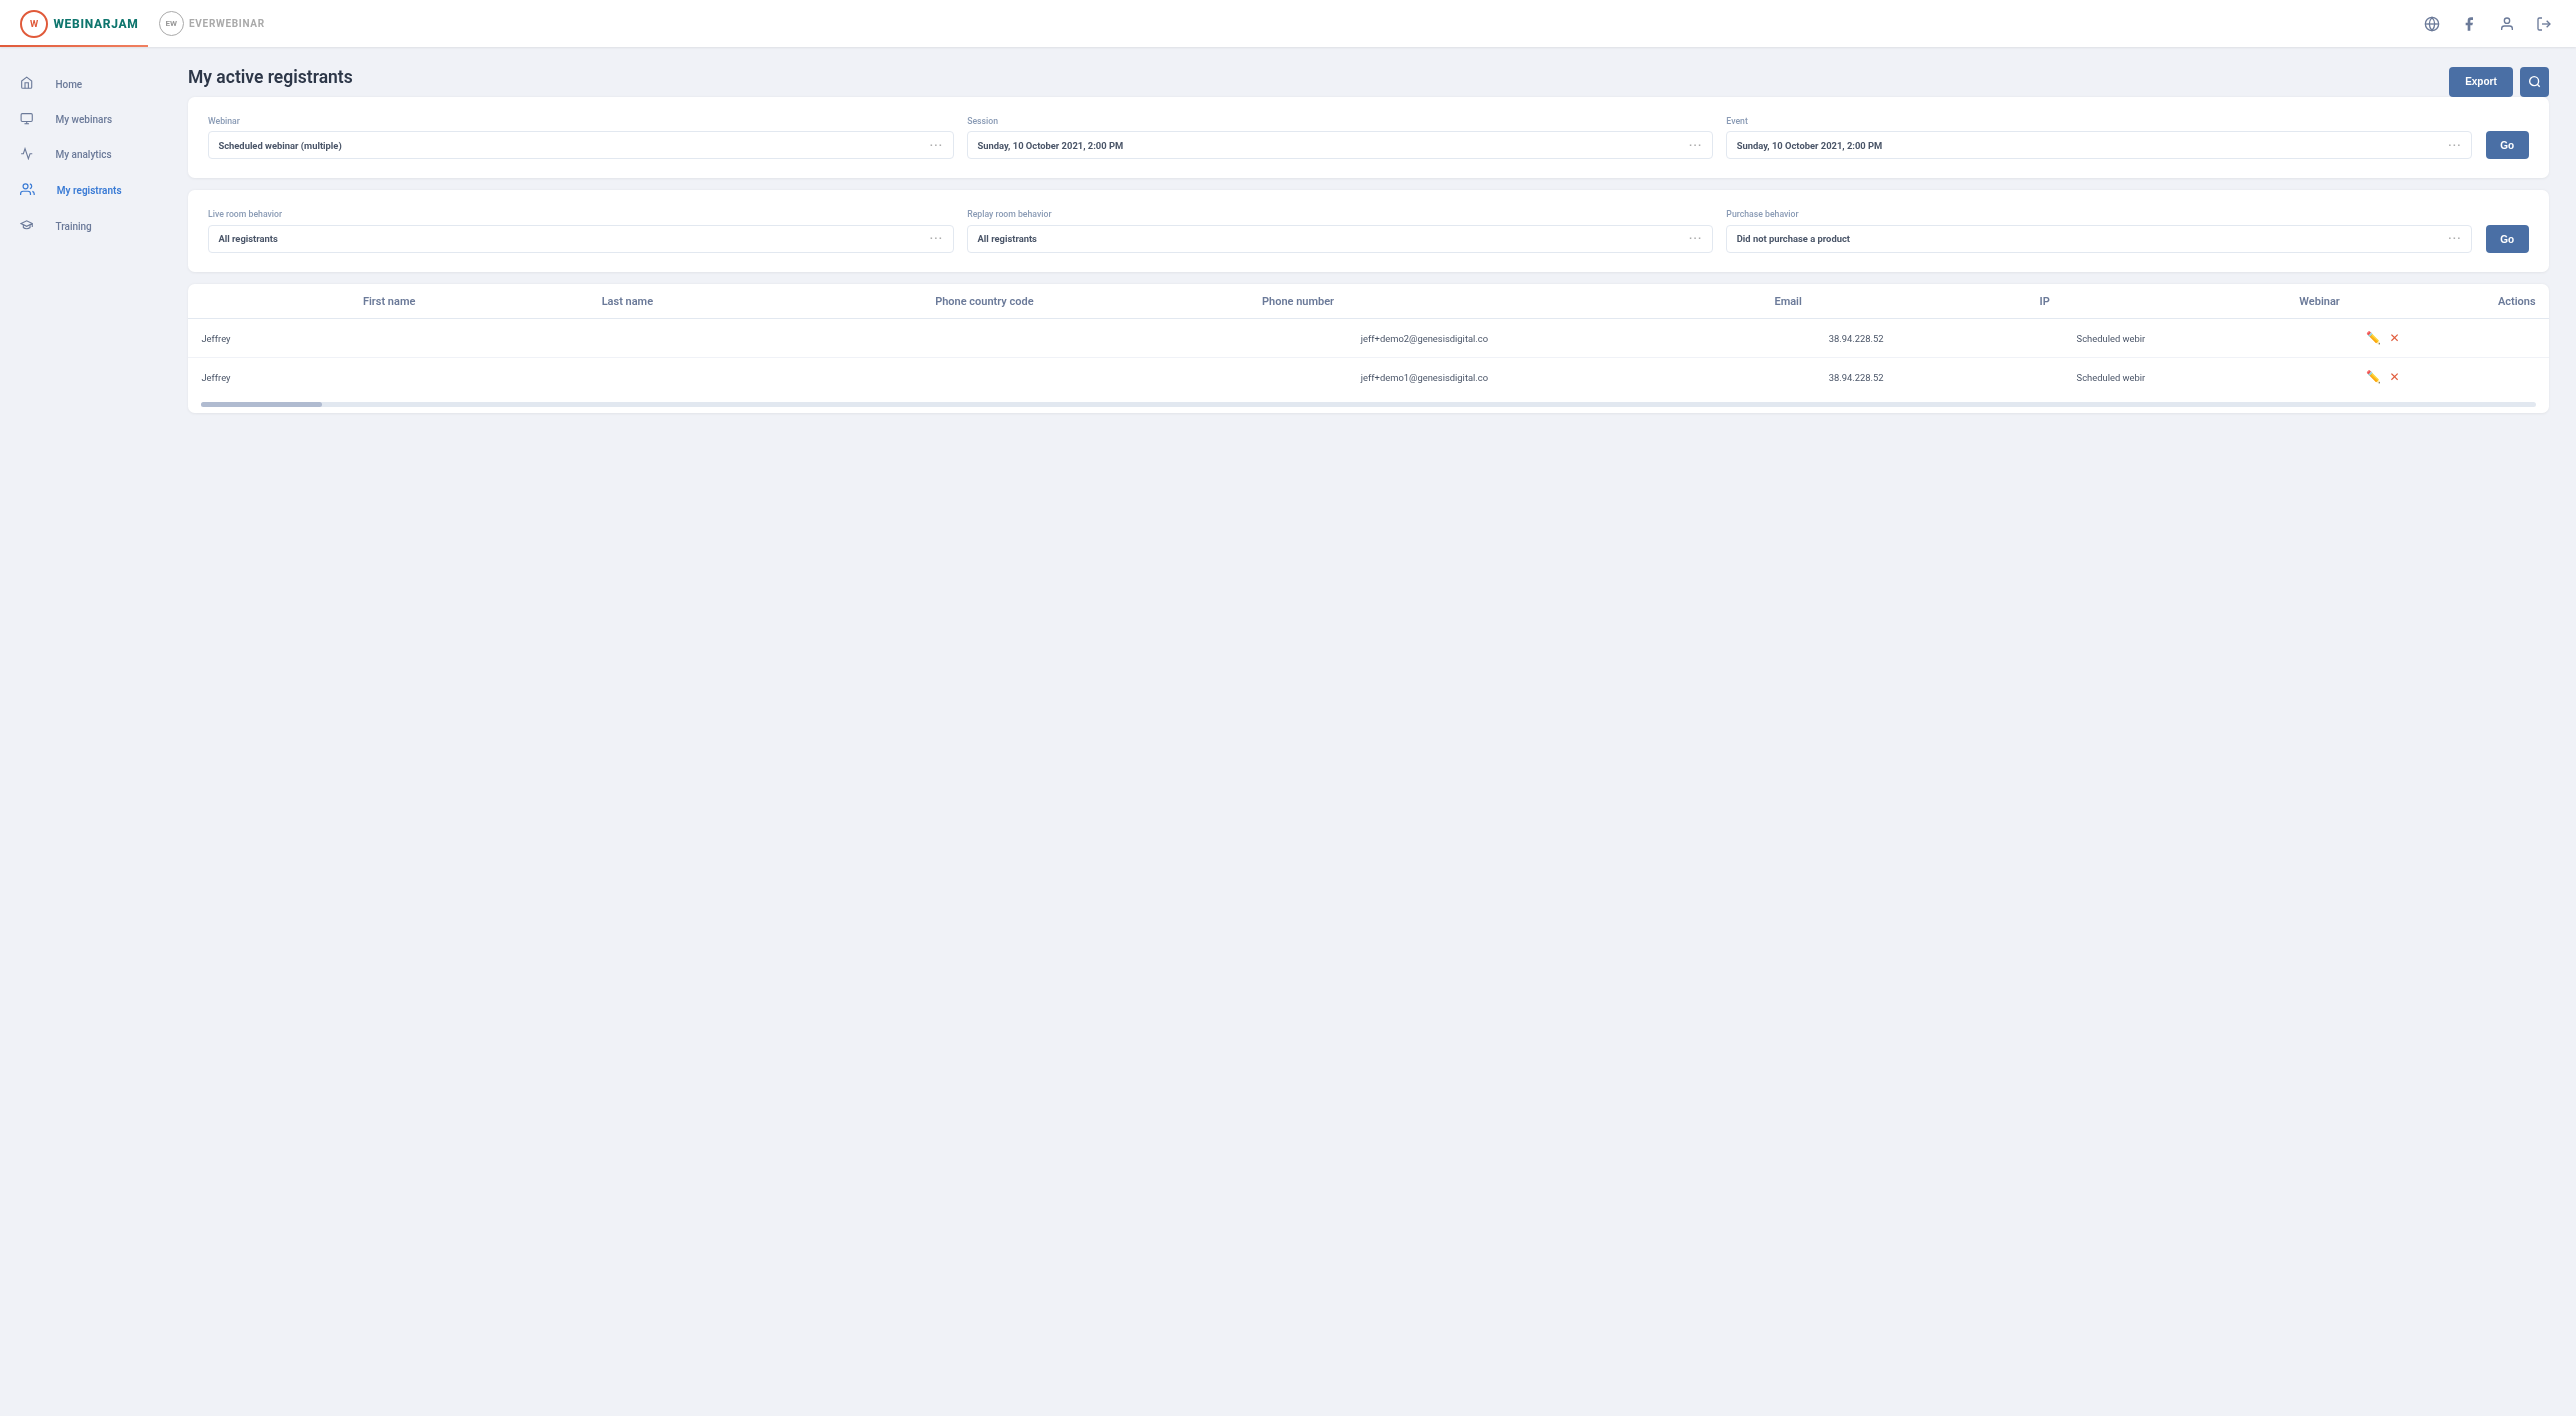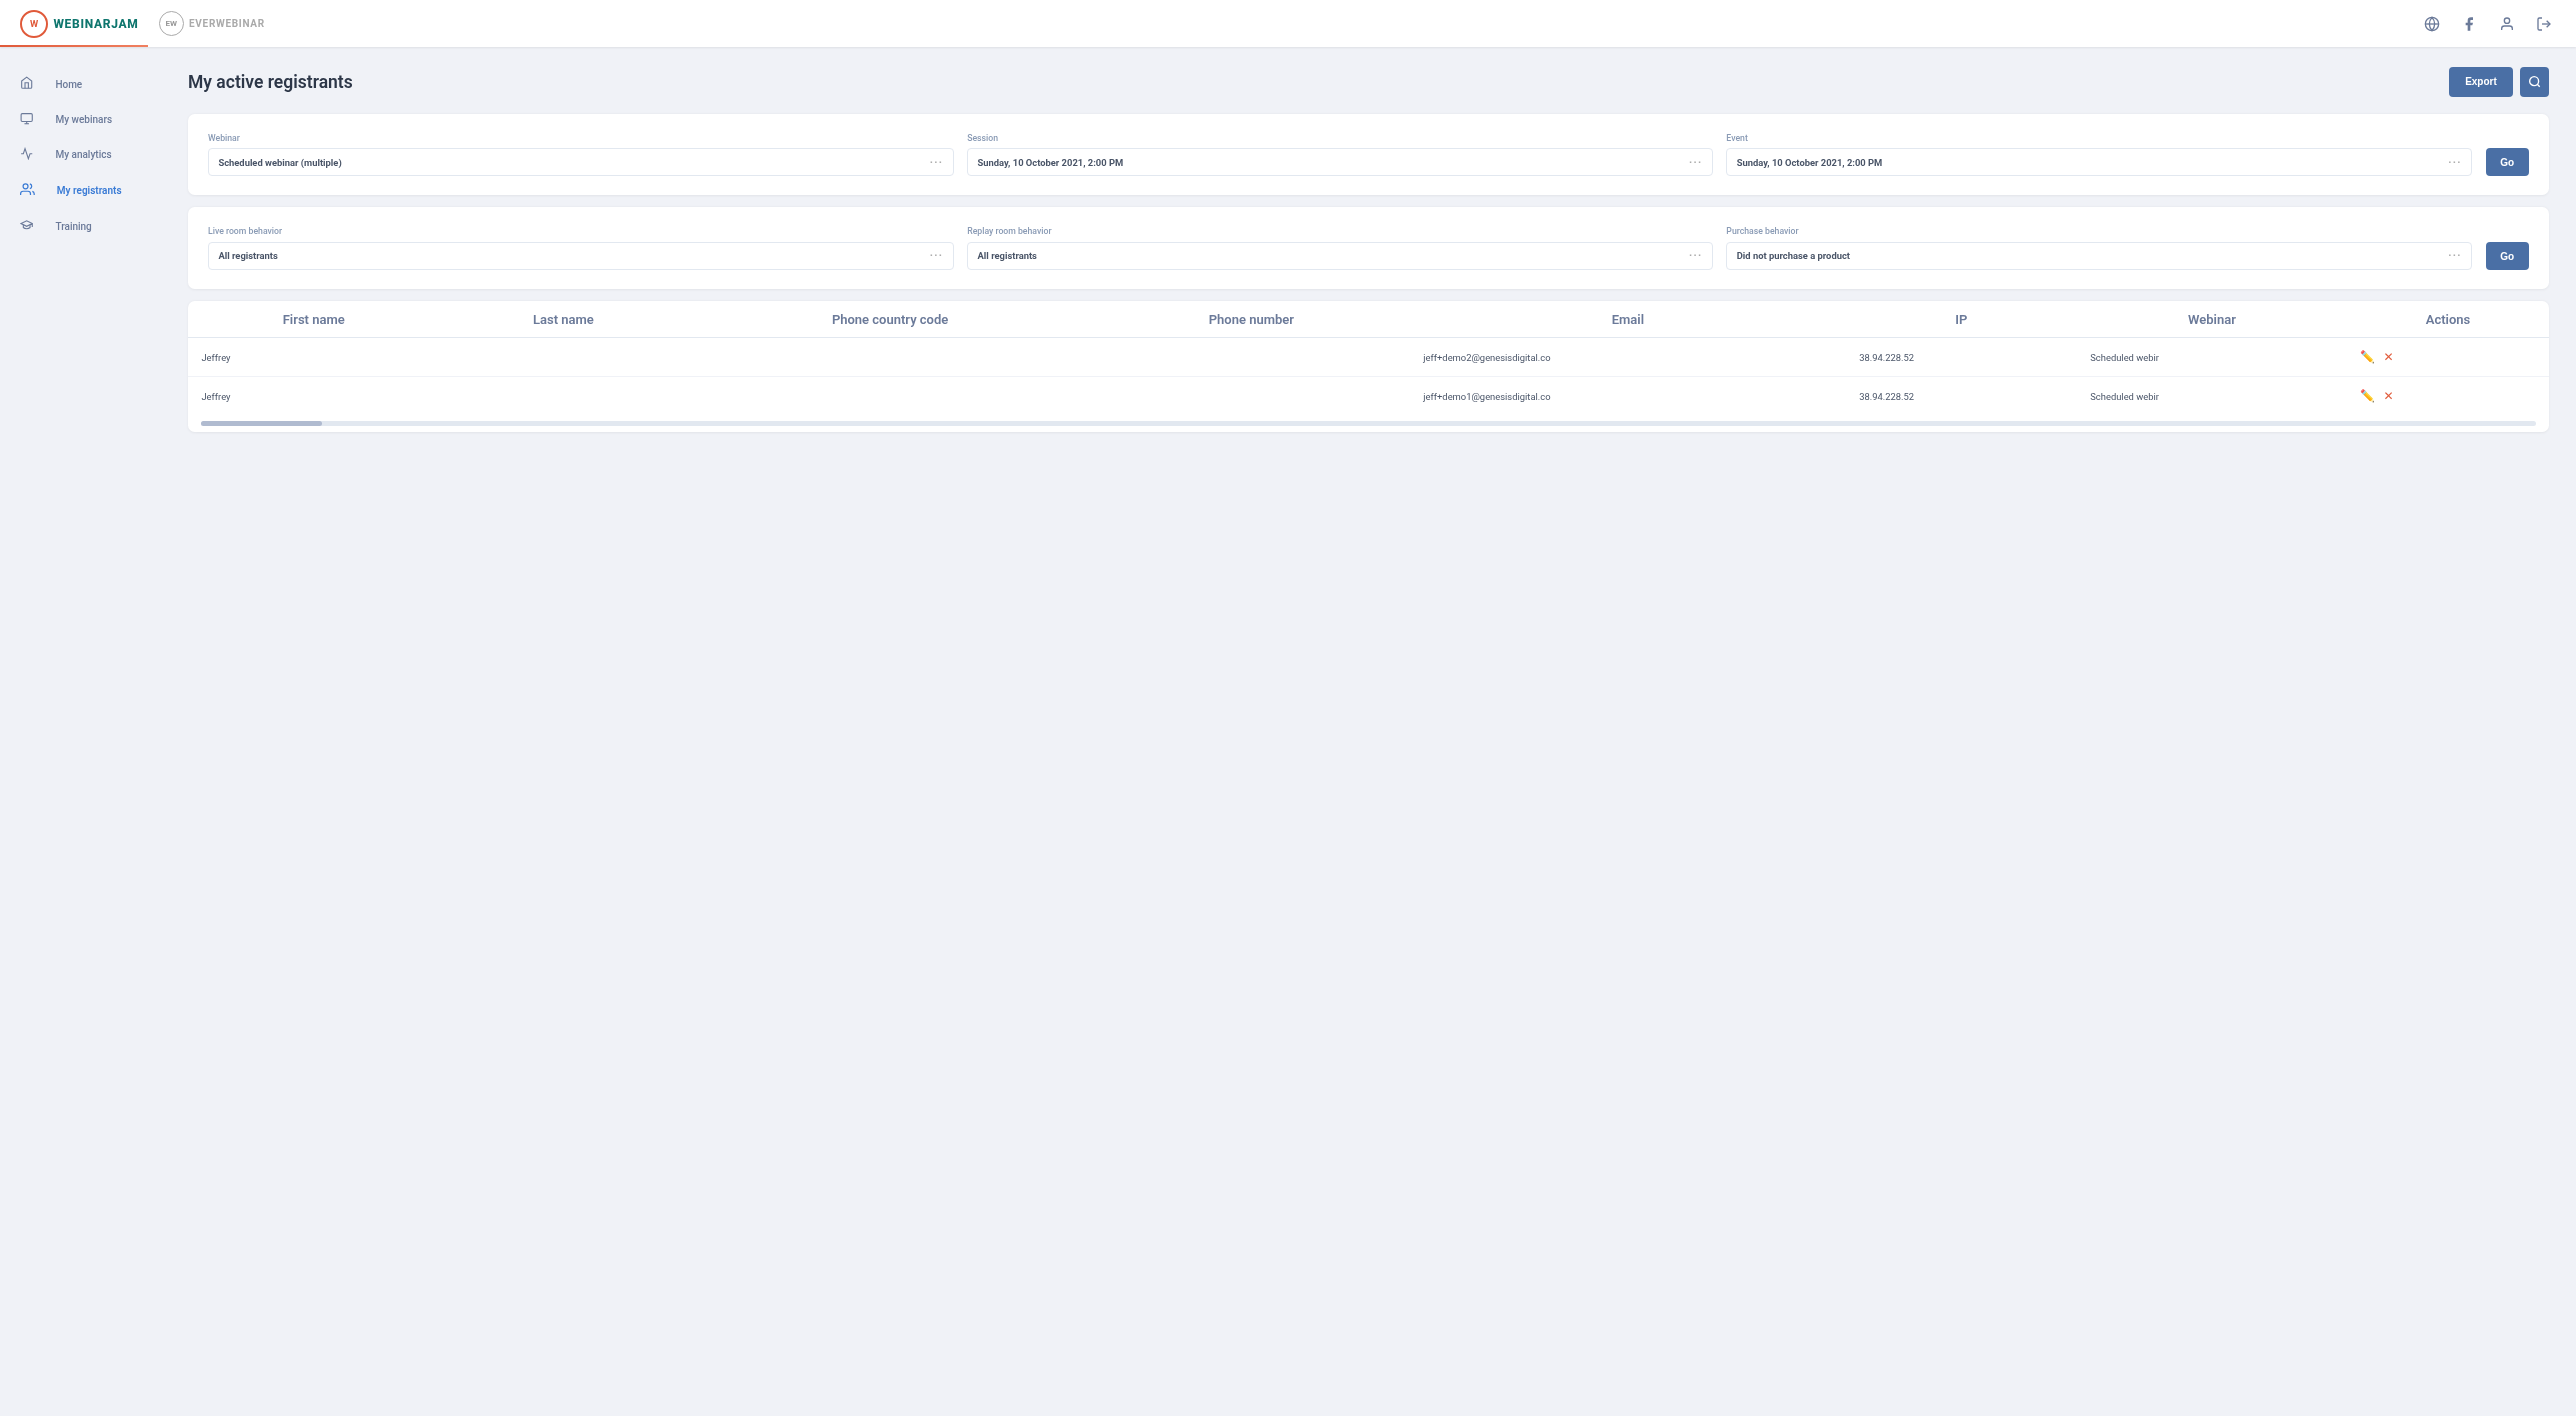--- a/index.html
+++ b/index.html
@@ -97,23 +97,22 @@
 
     
     .main {
       flex: 1;
       padding: 20px 27px;
     }
 
     
     .page-header {
       display: flex;
-      align-items: center;
+      align-items: flex-start;
       justify-content: space-between;
-      margin-bottom: 17px;
     }
     .page-title {
       font-size: 17.5px;
       font-weight: 600;
       color: #2d3748;
     }
     .header-actions {
       display: flex; gap: 6.7px;
     }
     .btn-primary {
@@ -202,22 +201,22 @@
     }
     .table-wrapper {
       overflow-x: auto;
     }
     table {
       width: 100%;
       border-collapse: collapse;
     }
     thead th {
       padding: 10.7px 13.4px;
-      text-align: center;
-      font-size: 13px;
+      text-align: right;
+      font-size: 11px;
       font-weight: 600;
       color: #6b7a99;
       border-bottom: 1.3px solid #e2e8f0;
       white-space: nowrap;
     }
     tbody td {
       padding: 12px 13.4px;
       font-size: 9.4px;
       color: #4a5568;
       border-bottom: 0.7px solid #f0f2f7;

